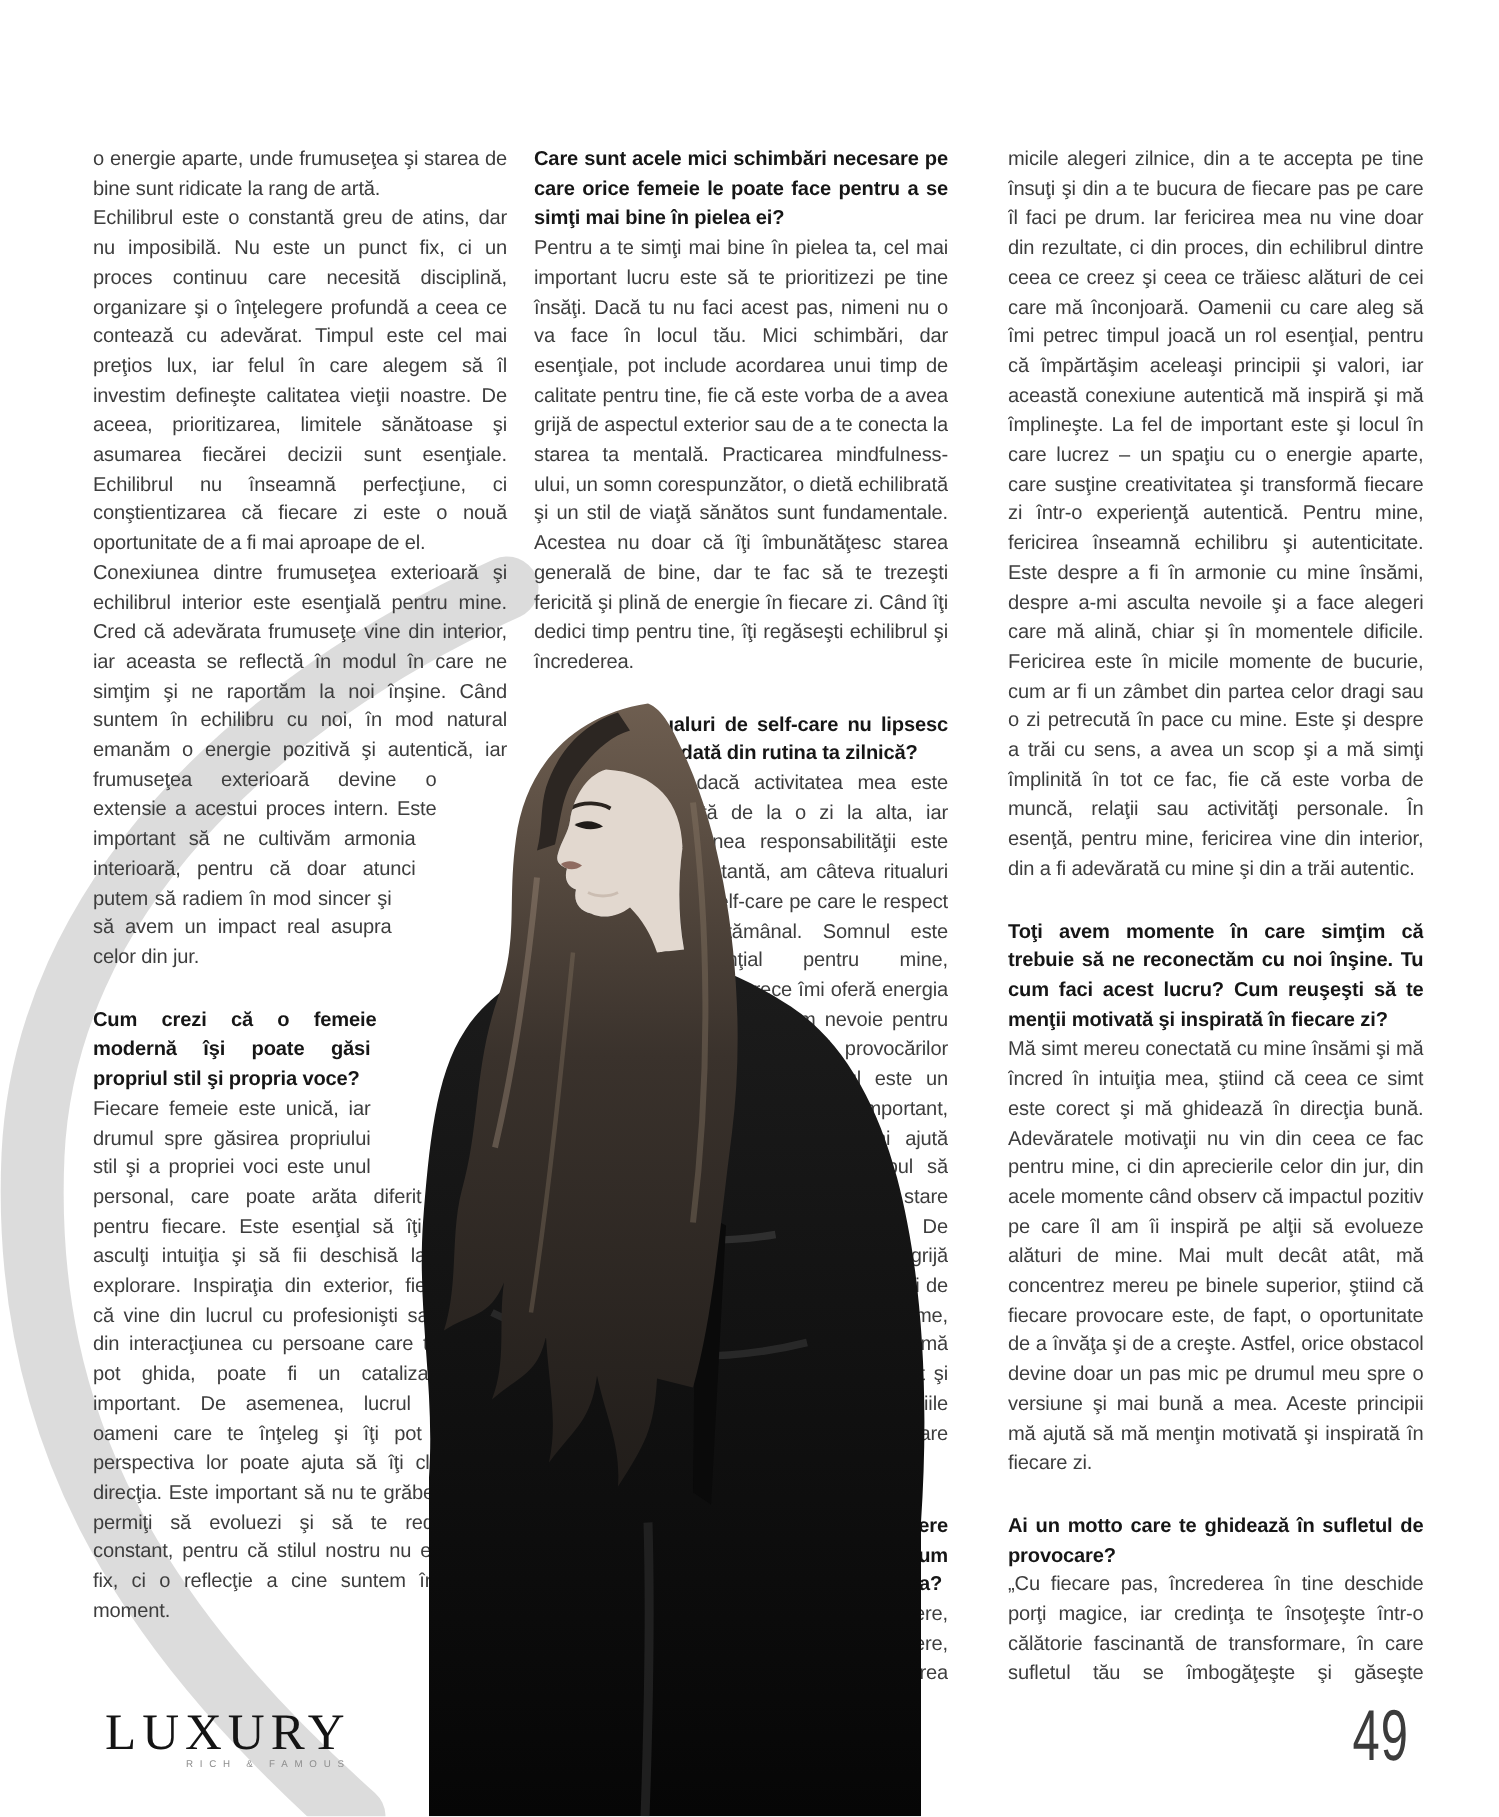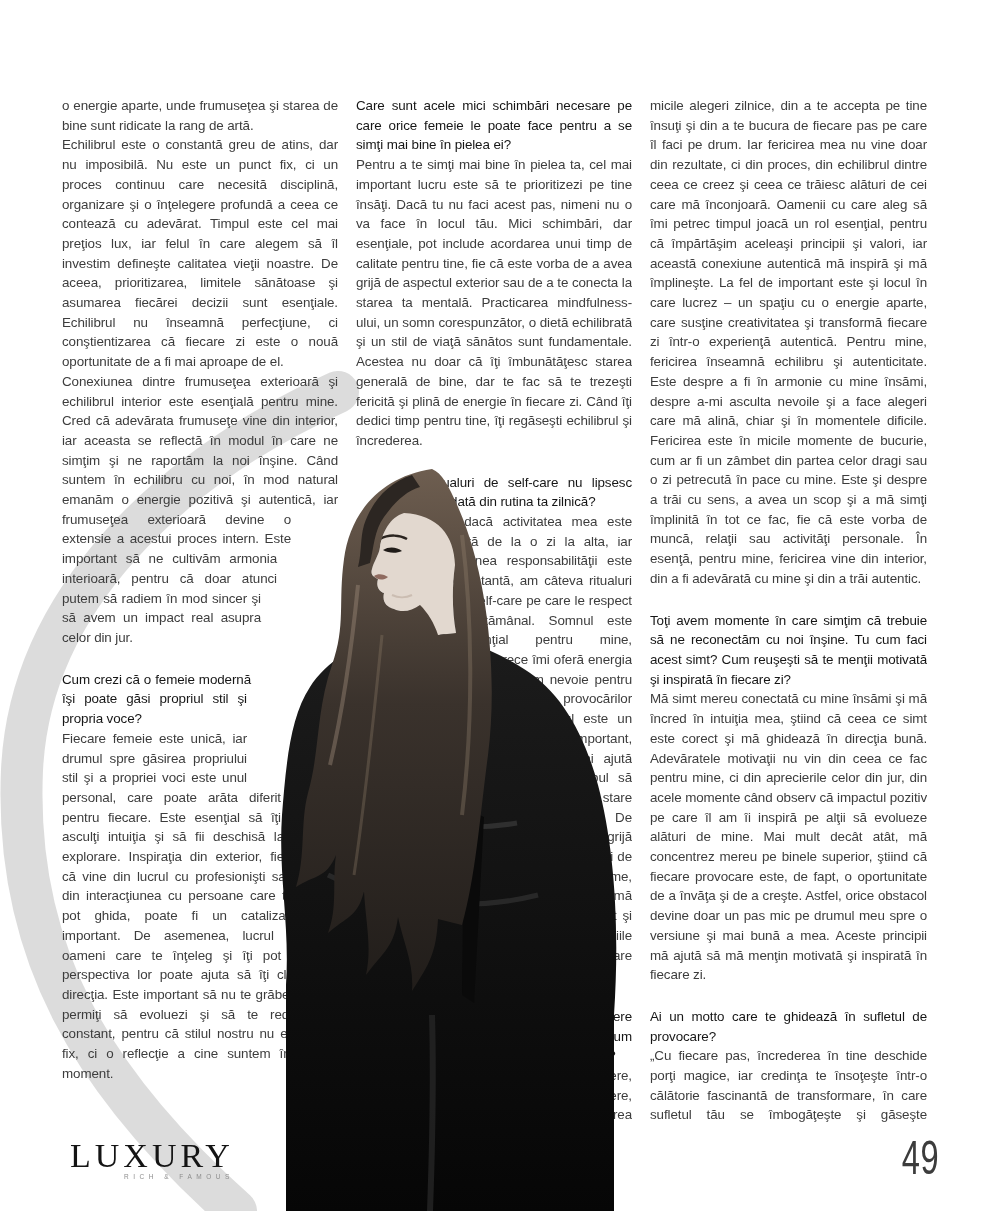--- a/index.html
+++ b/index.html
@@ -5,23 +5,23 @@
   html,body{margin:0;padding:0;background:#ffffff;}
   .page{position:relative;width:999px;height:1211px;background:#fff;overflow:hidden;
         font-family:"Liberation Sans",sans-serif;}
   
   .swoosh{position:absolute;left:0;top:0;width:999px;height:1211px;pointer-events:none;}
   
   .photo{position:absolute;left:262px;top:455px;width:382px;height:756px;}
   
   .col{position:absolute;top:96px;width:277px;height:1026px;overflow:hidden;
        color:#3d3d3d;font-size:13.4px;line-height:19.7px;}
-  .c1{left:62px;} .c2{left:355px;} .c3{left:650px;}
+  .c1{left:62px;} .c2{left:355px;} .c3{left:672px;}
   .col p{margin:0;text-align:justify;letter-spacing:-0.1px;}
-  .col p.q{font-weight:normal;color:#161616;margin-top:22px;}
+  .col p.q{font-weight:bold;color:#161616;margin-top:22px;}
   .col p.q:first-child{margin-top:0;}
   .col p.cont{margin-top:0;}
   .fl{float:left;clear:left;} .fr{float:right;clear:right;}
   
   .logo{position:absolute;left:64px;top:1139px;}
   .logo .word{font-family:"Liberation Serif",serif;font-size:34px;letter-spacing:4px;
               color:#141414;line-height:34px;text-align:right;}
   .logo .tag{font-size:6.5px;letter-spacing:4.5px;color:#8d8d8d;padding-left:60px;margin-top:0;}
   .pagenum{position:absolute;right:60px;top:1130px;font-size:48px;font-weight:200;
            color:#3c3c3c;transform:scaleX(.68);transform-origin:100% 50%;letter-spacing:1px;}
@@ -78,21 +78,21 @@
         <p class="q">Ce ritualuri de self-care nu lipsesc niciodată din rutina ta zilnică?</p>
         <p class="a">Chiar dacă activitatea mea este diferită de la o zi la alta, iar presiunea responsabilităţii este constantă, am câteva ritualuri de self-care pe care le respect săptămânal. Somnul este esenţial pentru mine, deoarece îmi oferă energia de care am nevoie pentru a face faţă provocărilor zilnice. Sportul este un alt element important, pentru că îmi ajută mintea şi corpul să rămână într-o stare optimă. De asemenea, am grijă să îmi acord o zi de relaxare la Therme, un moment în care mă deconectez complet şi îmi reîncarc bateriile pentru săptămâna care urmează.</p>
         <p class="q">Fericirea este o alegere sau un proces? Cum arată pentru tine fericirea?</p>
         <p class="a">Din punctul meu de vedere, fericirea este atât o alegere, cât şi un proces. Alegerea vine din deciziile pe care le luăm zi de zi – cum alegem să privim viaţa, cum alegem să ne gestionăm momentele dificile. În acelaşi timp, este şi un proces, pentru că nu este ceva ce găsim o dată şi rămâne acolo, ci o călătorie continuă. Fericirea se construieşte din</p>
       </div>
   </div>
 
   <div class="col c3">
     <div>
         <p class="cont">micile alegeri zilnice, din a te accepta pe tine însuţi şi din a te bucura de fiecare pas pe care îl faci pe drum. Iar fericirea mea nu vine doar din rezultate, ci din proces, din echilibrul dintre ceea ce creez şi ceea ce trăiesc alături de cei care mă înconjoară. Oamenii cu care aleg să îmi petrec timpul joacă un rol esenţial, pentru că împărtăşim aceleaşi principii şi valori, iar această conexiune autentică mă inspiră şi mă împlineşte. La fel de important este şi locul în care lucrez – un spaţiu cu o energie aparte, care susţine creativitatea şi transformă fiecare zi într-o experienţă autentică. Pentru mine, fericirea înseamnă echilibru şi autenticitate. Este despre a fi în armonie cu mine însămi, despre a-mi asculta nevoile şi a face alegeri care mă alină, chiar şi în momentele dificile. Fericirea este în micile momente de bucurie, cum ar fi un zâmbet din partea celor dragi sau o zi petrecută în pace cu mine. Este şi despre a trăi cu sens, a avea un scop şi a mă simţi împlinită în tot ce fac, fie că este vorba de muncă, relaţii sau activităţi personale. În esenţă, pentru mine, fericirea vine din interior, din a fi adevărată cu mine şi din a trăi autentic.</p>
-        <p class="q">Toţi avem momente în care simţim că trebuie să ne reconectăm cu noi înşine. Tu cum faci acest simt? Cum reuşeşti să te menţii motivată şi inspirată în fiecare zi?</p>
+        <p class="q">Toţi avem momente în care simţim că trebuie să ne reconectăm cu noi înşine. Tu cum faci acest lucru? Cum reuşeşti să te menţii motivată şi inspirată în fiecare zi?</p>
         <p class="a">Mă simt mereu conectată cu mine însămi şi mă încred în intuiţia mea, ştiind că ceea ce simt este corect şi mă ghidează în direcţia bună. Adevăratele motivaţii nu vin din ceea ce fac pentru mine, ci din aprecierile celor din jur, din acele momente când observ că impactul pozitiv pe care îl am îi inspiră pe alţii să evolueze alături de mine. Mai mult decât atât, mă concentrez mereu pe binele superior, ştiind că fiecare provocare este, de fapt, o oportunitate de a învăţa şi de a creşte. Astfel, orice obstacol devine doar un pas mic pe drumul meu spre o versiune şi mai bună a mea. Aceste principii mă ajută să mă menţin motivată şi inspirată în fiecare zi.</p>
         <p class="q">Ai un motto care te ghidează în sufletul de provocare?</p>
         <p class="a">„Cu fiecare pas, încrederea în tine deschide porţi magice, iar credinţa te însoţeşte într-o călătorie fascinantă de transformare, în care sufletul tău se îmbogăţeşte şi găseşte împlinirea.”</p>
       </div>
   </div>
 
   <svg class="photo" viewBox="0 0 382 756" xmlns="http://www.w3.org/2000/svg">
     <defs>
       <linearGradient id="hairG" x1="0" y1="0" x2="0" y2="1">
         <stop offset="0" stop-color="#6e5e50"></stop>

